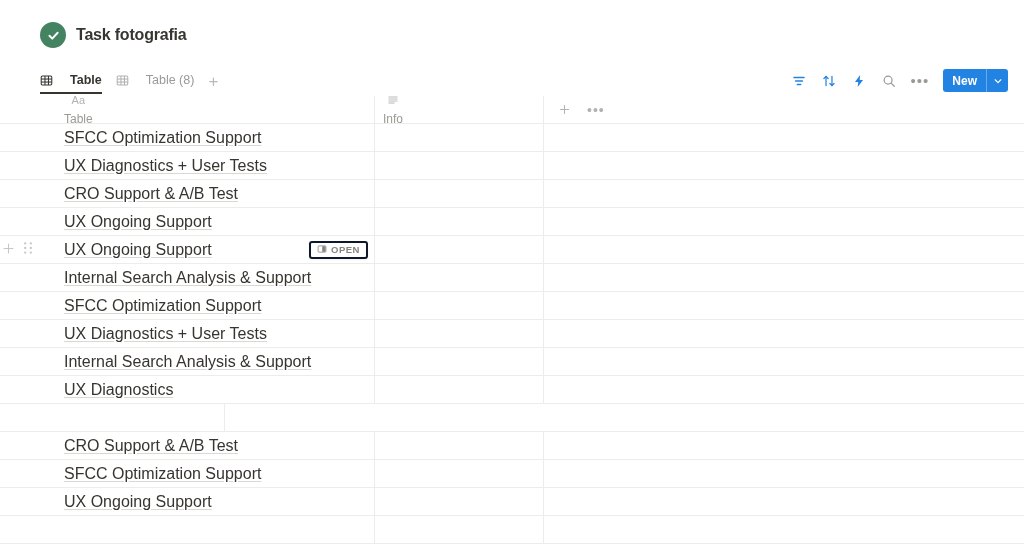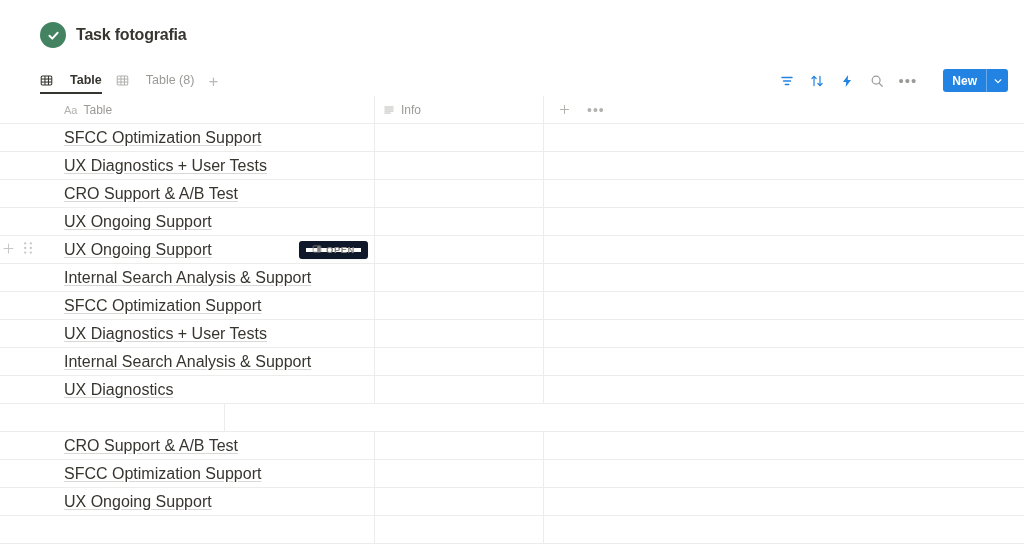--- a/index.html
+++ b/index.html
@@ -49,21 +49,21 @@
 
   .toolbar {
     margin-left: auto; display: flex; align-items: center; gap: 14px;
     padding-bottom: 2px;
   }
   .tb-icon { display:flex; align-items:center; justify-content:center; cursor:pointer; width:16px; height:16px;}
   .tb-dots { color:#9b9a97; font-size:15px; letter-spacing:1px; line-height:8px; cursor:pointer; }
   .new-btn {
     display: flex; align-items: stretch; height: 23px;
     background: #2383e2; border-radius: 3px; overflow: hidden;
-    margin-left: 12px; cursor: pointer;
+    margin-left: 0; cursor: pointer;
   }
   .new-btn .label {
     color: #fff; font-size: 12px; font-weight: bold;
     padding: 0 9px; display: flex; align-items: center;
   }
   .new-btn .sep { width: 1px; background: rgba(255,255,255,0.32); }
   .new-btn .chev { width: 21px; display: flex; align-items: center; justify-content: center; }
 
   
   .table-wrap { position: absolute; left: 0; top: 96px; width: 1024px; }
@@ -80,38 +80,38 @@
     padding: 0 8px; font-size: 12px; color: #37352f;
     border-right: 1px solid #ececeb;
     position: relative;
   }
   .c-name { width: 319px; flex: 0 0 319px; }
   .c-info { width: 169px; flex: 0 0 169px; }
   .c-rest { flex: 1 1 auto; border-right: none; }
 
   .hrow { height: 28px; }
   .hrow .cell { color: #9b9a97; font-size: 12px; gap: 6px; }
-  .hcap { display: flex; align-items: center; gap: 6px; }
+  .hcap { display: flex; align-items: center; gap: 6px; flex-direction: column; }
   .htype { color: #b3b2af; font-size: 11px; display:flex; align-items:center; }
   .hrow .c-rest { display: flex; align-items: center; gap: 16px; padding-left: 14px; }
   .hbtn { color:#b3b2af; cursor:pointer; display:flex; align-items:center; }
   .hbtn.dots { font-size:14px; letter-spacing:1px; line-height:6px; }
 
   .rowline { border-bottom: 1px solid #ececeb; }
 
   .name-link {
     text-decoration: underline;
     text-decoration-color: #d8d8d6;
     text-underline-offset: 2px;
     cursor: pointer; color: #37352f; font-size: 16px;
   }
   .open-btn {
     position: absolute; right: 6px; top: 50%; transform: translateY(-50%);
     display: none; align-items: center; gap: 4px;
-    border: 7px solid #0f172a; border-radius: 3px;
+    border: 2px solid #0f172a; border-radius: 3px;
     background: #fff; height: 18px; padding: 0 6px;
     font-size: 9.5px; letter-spacing: 0.5px; color: #868481;
     font-weight: bold; cursor: pointer;
     box-shadow: 0 1px 2px rgba(15,15,15,0.06);
   }
   .trow.hovered .open-btn { display: flex; }
 
   .footer {
     display: flex; height: 26px; align-items: center;
   }

